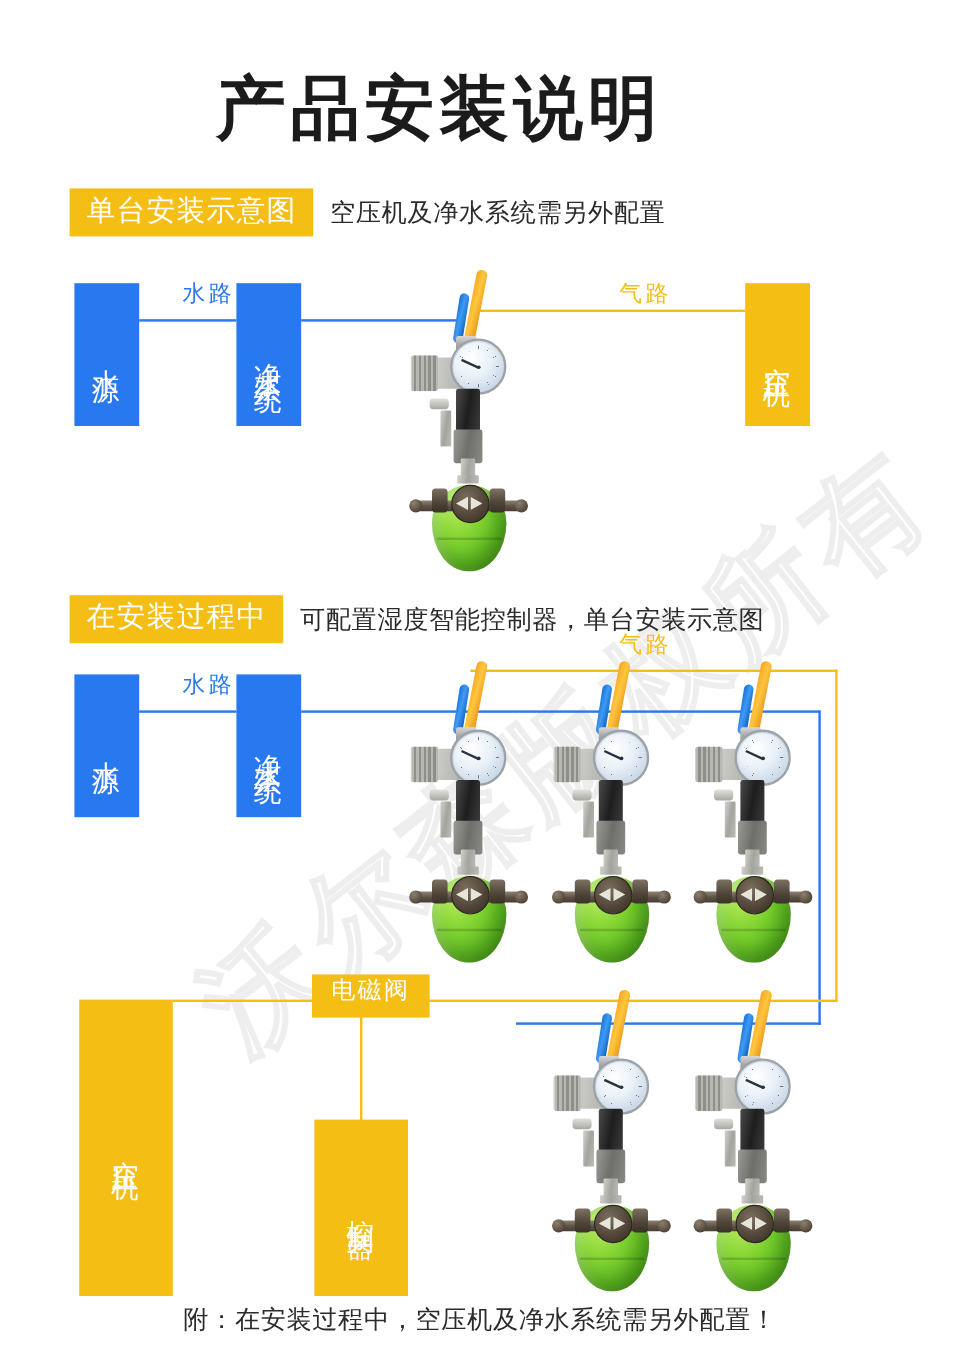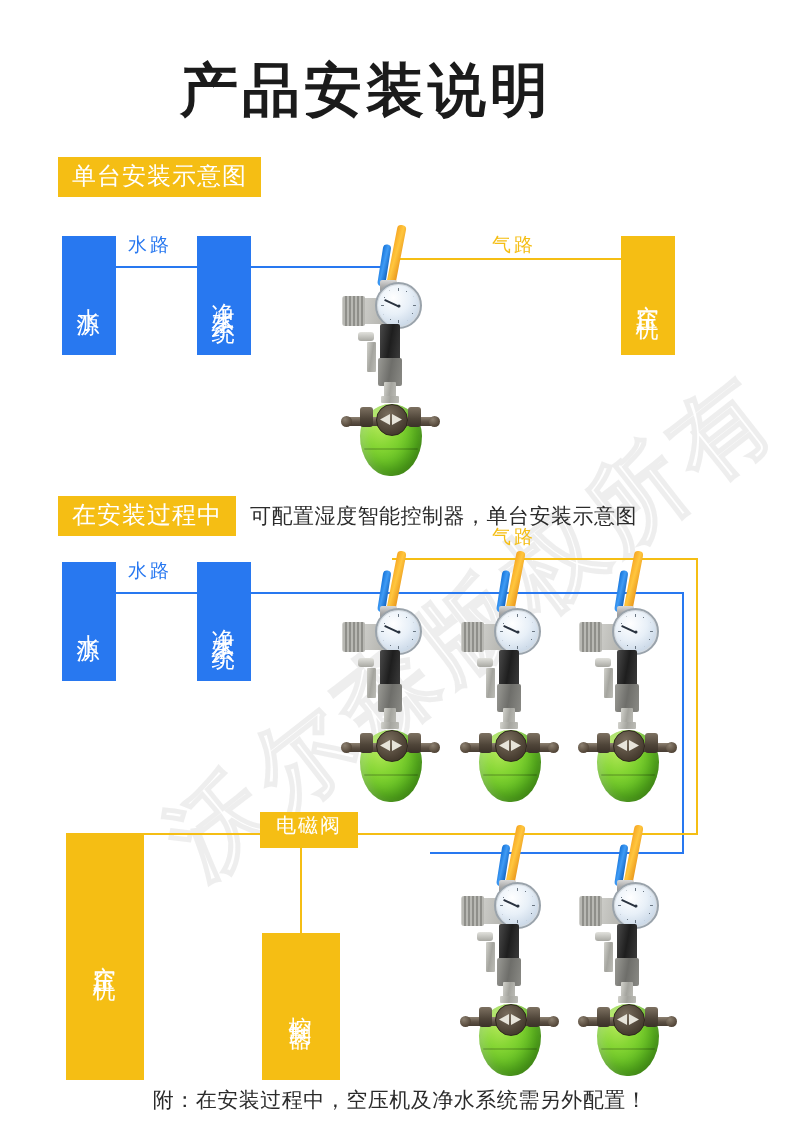--- a/index.html
+++ b/index.html
@@ -87,21 +87,21 @@
   }
 
   
   .ln{position:absolute;z-index:8;}
   .ln.h{height:2px;}
   .ln.v{width:2px;}
   .ln.blue{background:#2878F0;}
   .ln.yellow{background:#F5BE14;}
 
   .lbl{
-    position:absolute;font-size:19px;letter-spacing:3px;z-index:13;white-space:nowrap;
+    position:absolute;font-size:19px;letter-spacing:3px;z-index:13;white-space:nowrap;margin-left:24px;
   }
   .lbl.blue{color:#2878F0;}
   .lbl.yellow{color:#F5BE14;}
 
   
   .device{position:absolute;z-index:20;}
   .dev-inner{position:absolute;inset:0;}
 
   
   .tube{position:absolute;border-radius:4px;}
@@ -234,20 +234,21 @@
 </style>
 </head>
 <body>
 
 <div class="page">
 
   <div class="title">产品安装说明</div>
 
   <div class="sec-head" style="left:58px;top:157px;">
     <span class="badge">单台安装示意图</span>
+    <span class="sec-note">空压机及净水系统需另外配置</span>
   </div>
 
   <div class="vbox blue" style="left:62px;top:236px;width:54px;height:119px;">
     <span>水源</span>
   </div>
 
   <div class="vbox blue" style="left:197px;top:236px;width:54px;height:119px;">
     <span>净水系统</span>
   </div>
 

